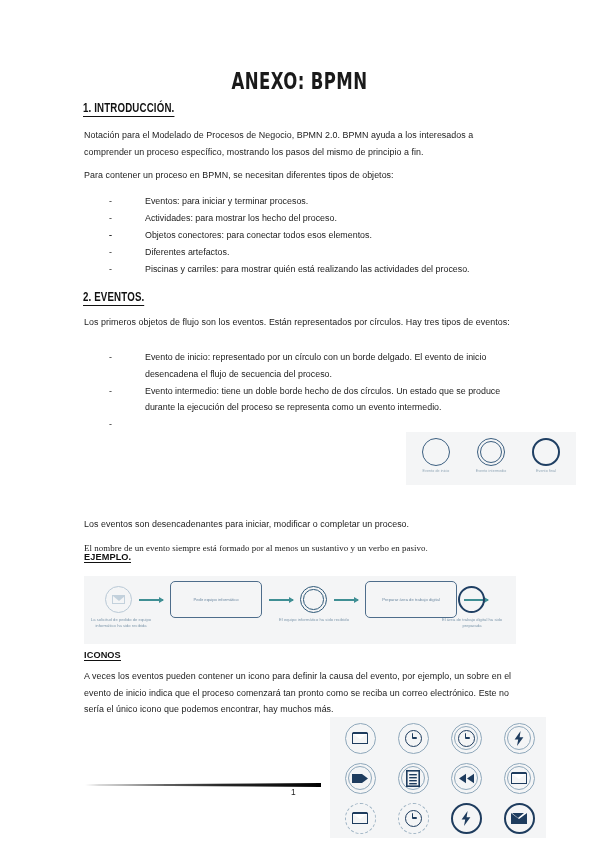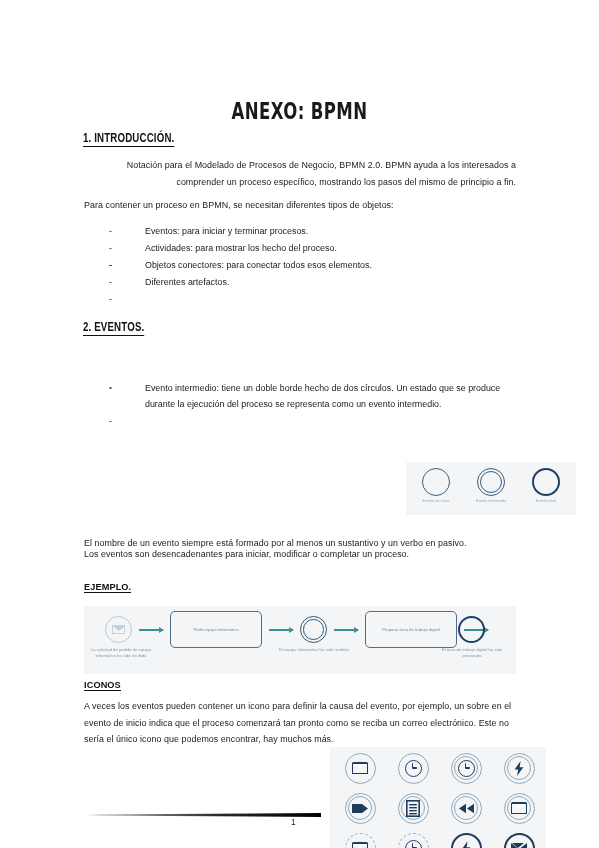--- a/index.html
+++ b/index.html
@@ -14,21 +14,20 @@
     overflow: hidden;
     font-family: "Liberation Sans", sans-serif;
     color: #000000;
   }
 
   .page {
     position: absolute;
     left: 0; top: 0;
     width: 599px;
     height: 698px;
-    margin-top: 30px;
   }
 
   
   .doc-title {
     position: absolute;
     left: 0;
     top: 68px;
     width: 599px;
     text-align: center;
     font-family: "DejaVu Sans Condensed", "Liberation Sans Narrow", "Liberation Sans", sans-serif;
@@ -76,25 +75,25 @@
   .para {
     position: absolute;
     left: 84px;
     width: 432px;
     font-size: 8.9px;
     line-height: 16.5px;
     color: #1b1b1b;
     letter-spacing: 0.05px;
     text-align: left;
   }
-  #p-intro1 { top: 127px; text-align: right; }
+  #p-intro1 { top: 127px; }
   #p-intro2 { top: 167px; }
   #p-ev1    { top: 314px; }
   #p-ev2    { top: 516px; }
-  #p-ev3    { top: 505px; }
+  #p-ev3    { top: 540px; font-family: Liberation Serif, serif; }
   #p-ic1    { top: 668px; }
 
   
   .dash-list {
     position: absolute;
     left: 109px;
     width: 410px;
     font-size: 8.9px;
     line-height: 16.5px;
     color: #1b1b1b;
@@ -421,28 +420,29 @@
 
   <div class="para" id="p-intro1">Notación para el Modelado de Procesos de Negocio, BPMN 2.0. BPMN ayuda a los interesados a comprender un proceso específico, mostrando los pasos del mismo de principio a fin.</div>
   <div class="para" id="p-intro2">Para contener un proceso en BPMN, se necesitan diferentes tipos de objetos:</div>
 
   <div class="dash-list" id="list-objetos">
     <div class="dash-item"><span class="dash">-</span><span>Eventos: para iniciar y terminar procesos.</span></div>
     <div class="dash-item"><span class="dash">-</span><span>Actividades: para mostrar los hecho del proceso.</span></div>
     <div class="dash-item"><span class="dash">-</span></div>
     <div class="dash-item"><span class="dash">-</span><span>Objetos conectores: para conectar todos esos elementos.</span></div>
     <div class="dash-item"><span class="dash">-</span><span>Diferentes artefactos.</span></div>
-    <div class="dash-item"><span class="dash">-</span></div>
+    <div class="dash-item"><span class="dash">-</span><span>Piscinas y carriles: para mostrar quién está realizando las actividades del proceso.</span></div>
   </div>
 
   <div class="heading" id="h-eventos">2. EVENTOS.</div>
 
+  <div class="para" id="p-ev1">Los primeros objetos de flujo son los eventos. Están representados por círculos. Hay tres tipos de eventos:</div>
 
   <div class="dash-list" id="list-eventos">
-    <div class="dash-item"><span class="dash">-</span></div>
+    <div class="dash-item"><span class="dash">-</span><span>Evento de inicio: representado por un círculo con un borde delgado. El evento de inicio desencadena el flujo de secuencia del proceso.</span></div>
     <div class="dash-item"><span class="dash">-</span><span>Evento intermedio: tiene un doble borde hecho de dos círculos. Un estado que se produce durante la ejecución del proceso se representa como un evento intermedio.</span></div>
     <div class="dash-item"><span class="dash">-</span></div>
   </div>
 
   <div class="fig-events">
     <div class="ev ev-0">
       <div class="circ-wrap">
           <div class="circ thin"></div>
         </div>
       <div class="fig-cap">Evento de inicio</div>

